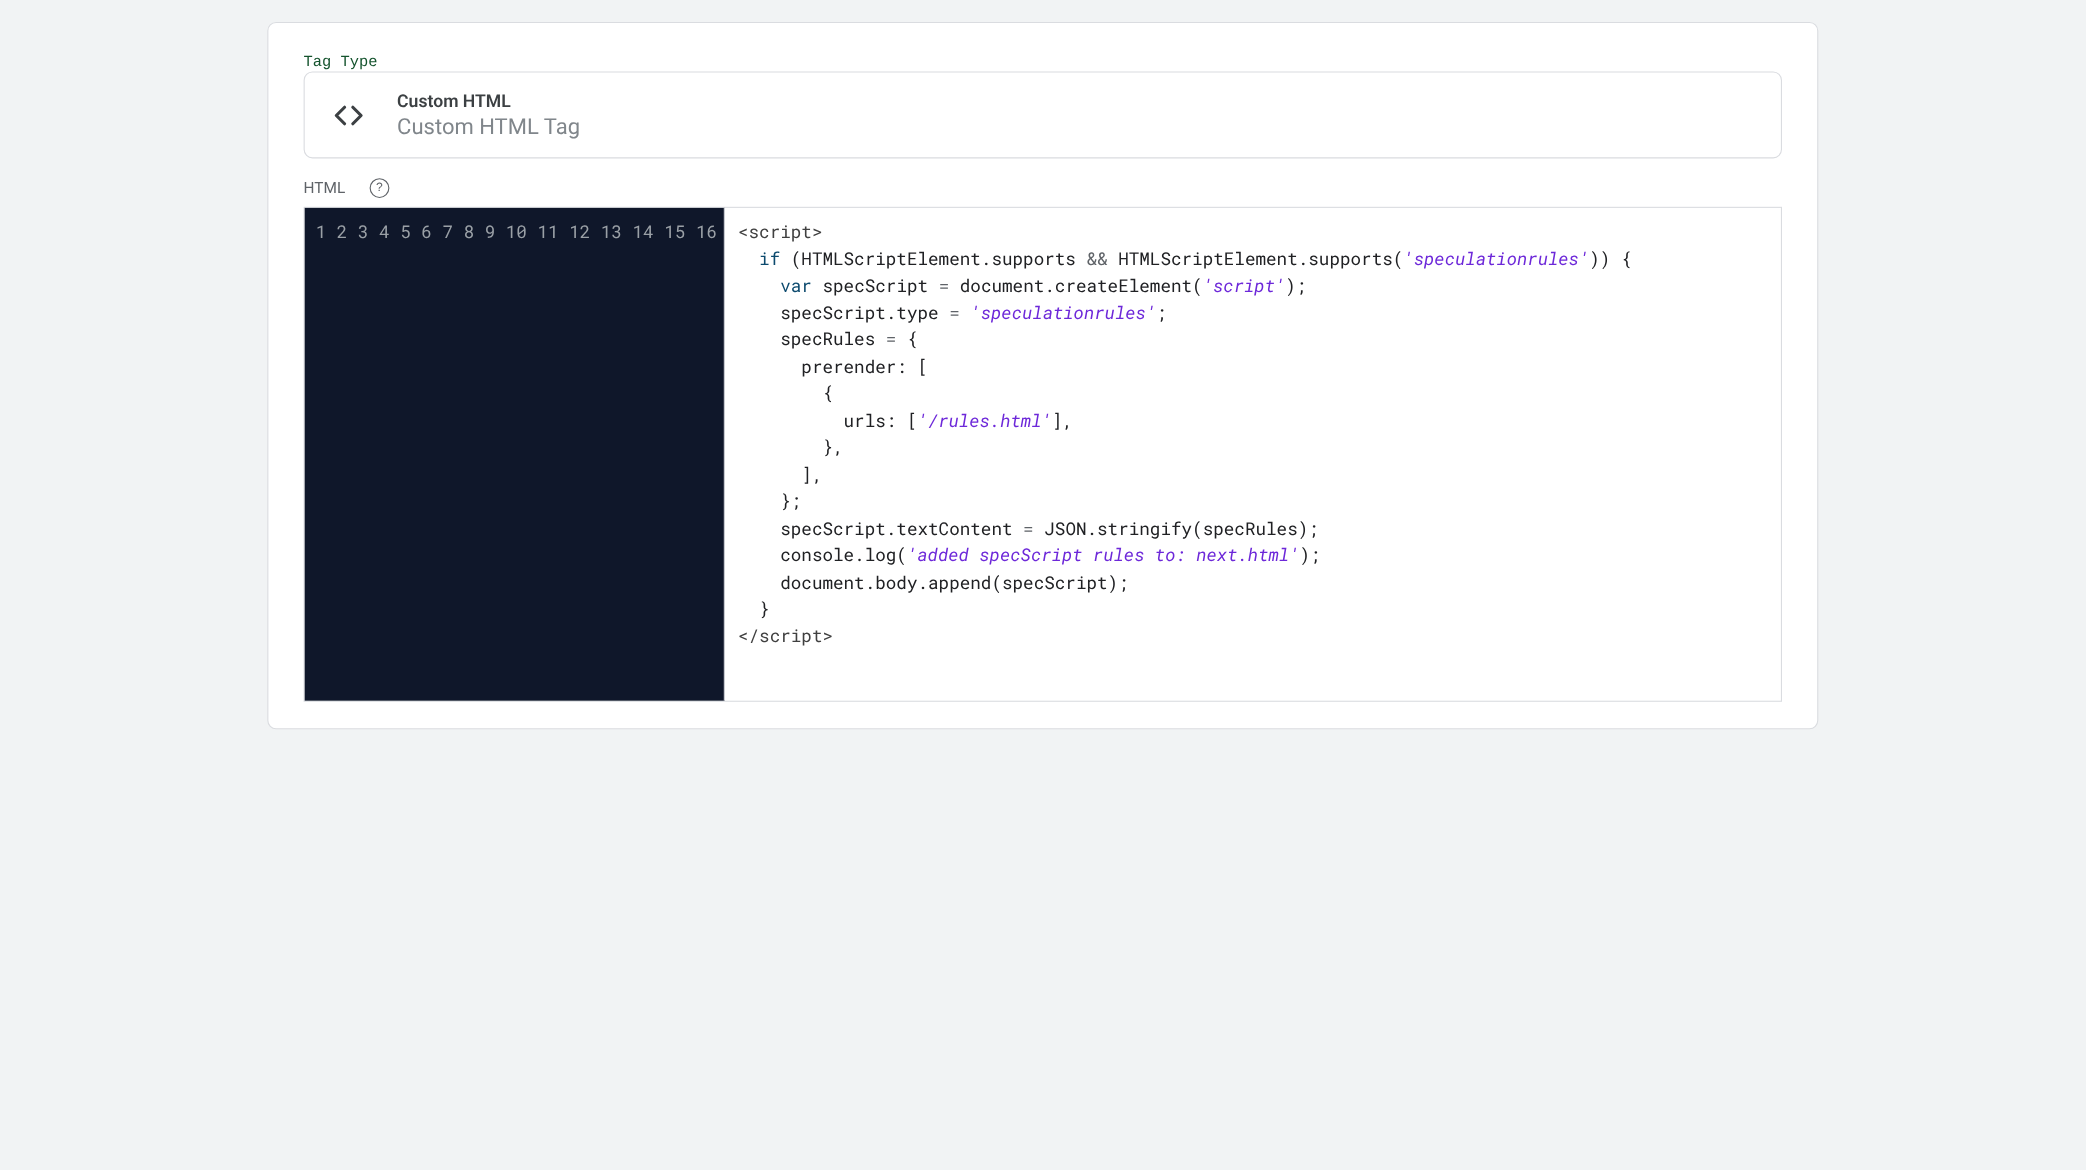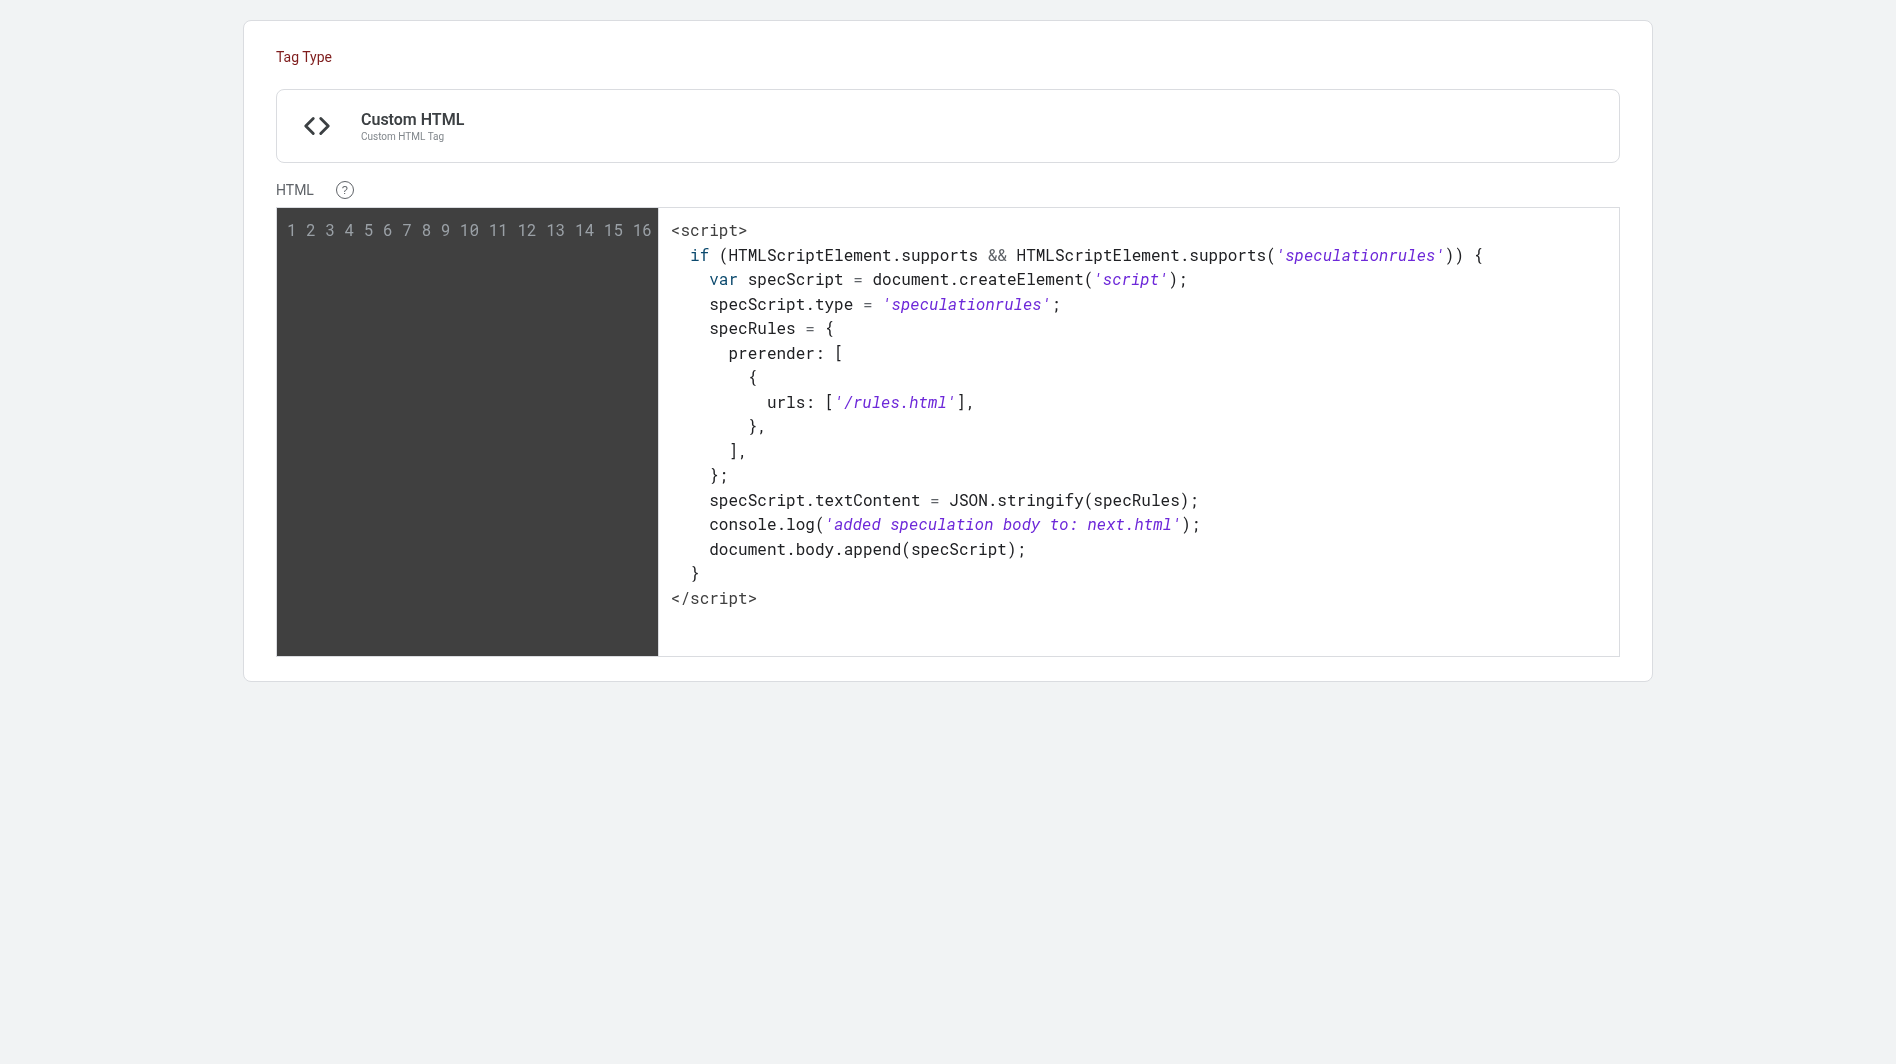--- a/index.html
+++ b/index.html
@@ -19,22 +19,23 @@
     padding: 28px 32px 24px 32px;
   }
   .title {
     font-size: 22px;
     color: #3c4043;
     font-weight: 400;
     margin-bottom: 28px;
   }
   .subtitle {
     font-size: 14px;
-    color: #7f1d1d;
-    margin-bottom: 24px;
+    color: #14532d;
+    margin-bottom: 0;
+    font-family: Liberation Mono, monospace;
   }
   .tag-type-box {
     border: 1px solid #dadce0;
     border-radius: 8px;
     padding: 16px 20px;
     display: flex;
     align-items: center;
     gap: 24px;
     margin-bottom: 18px;
   }
@@ -45,21 +46,21 @@
     align-items: center;
     justify-content: center;
     color: #3c4043;
   }
   .tag-type-text .primary {
     font-size: 16px;
     font-weight: 600;
     color: #3c4043;
   }
   .tag-type-text .secondary {
-    font-size: 10px;
+    font-size: 20px;
     color: #80868b;
     margin-top: 2px;
   }
   .html-label-row {
     display: flex;
     align-items: center;
     gap: 22px;
     margin-bottom: 8px;
   }
   .html-label {
@@ -82,21 +83,21 @@
   .code-editor {
     border: 1px solid #dadce0;
     display: flex;
     font-family: 'Roboto Mono', Menlo, Consolas, monospace;
     font-size: 16px;
     line-height: 24.5px;
     min-height: 450px;
     background: #fff;
   }
   .gutter {
-    background: #404040;
+    background: #0f172a;
     border-right: 1px solid #dadce0;
     text-align: right;
     color: #9aa0a6;
     padding: 10px 6px 10px 10px;
     user-select: none;
     min-width: 38px;
   }
   .code {
     padding: 10px 12px;
     white-space: pre;
@@ -156,18 +157,18 @@
     <span class="tok-kw">var</span> specScript <span class="tok-op">=</span> document.createElement(<span class="tok-str">'script'</span>);
     specScript.type <span class="tok-op">=</span> <span class="tok-str">'speculationrules'</span>;
     specRules <span class="tok-op">=</span> {
       prerender: [
         {
           urls: [<span class="tok-str">'/rules.html'</span>],
         },
       ],
     };
     specScript.textContent <span class="tok-op">=</span> JSON.stringify(specRules);
-    console.log(<span class="tok-str">'added speculation body to: next.html'</span>);
+    console.log(<span class="tok-str">'added specScript rules to: next.html'</span>);
     document.body.append(specScript);
   }
 <span class="tok-tag">&lt;/script&gt;</span></div>
   </div>
 </div>
 
 </body></html>

